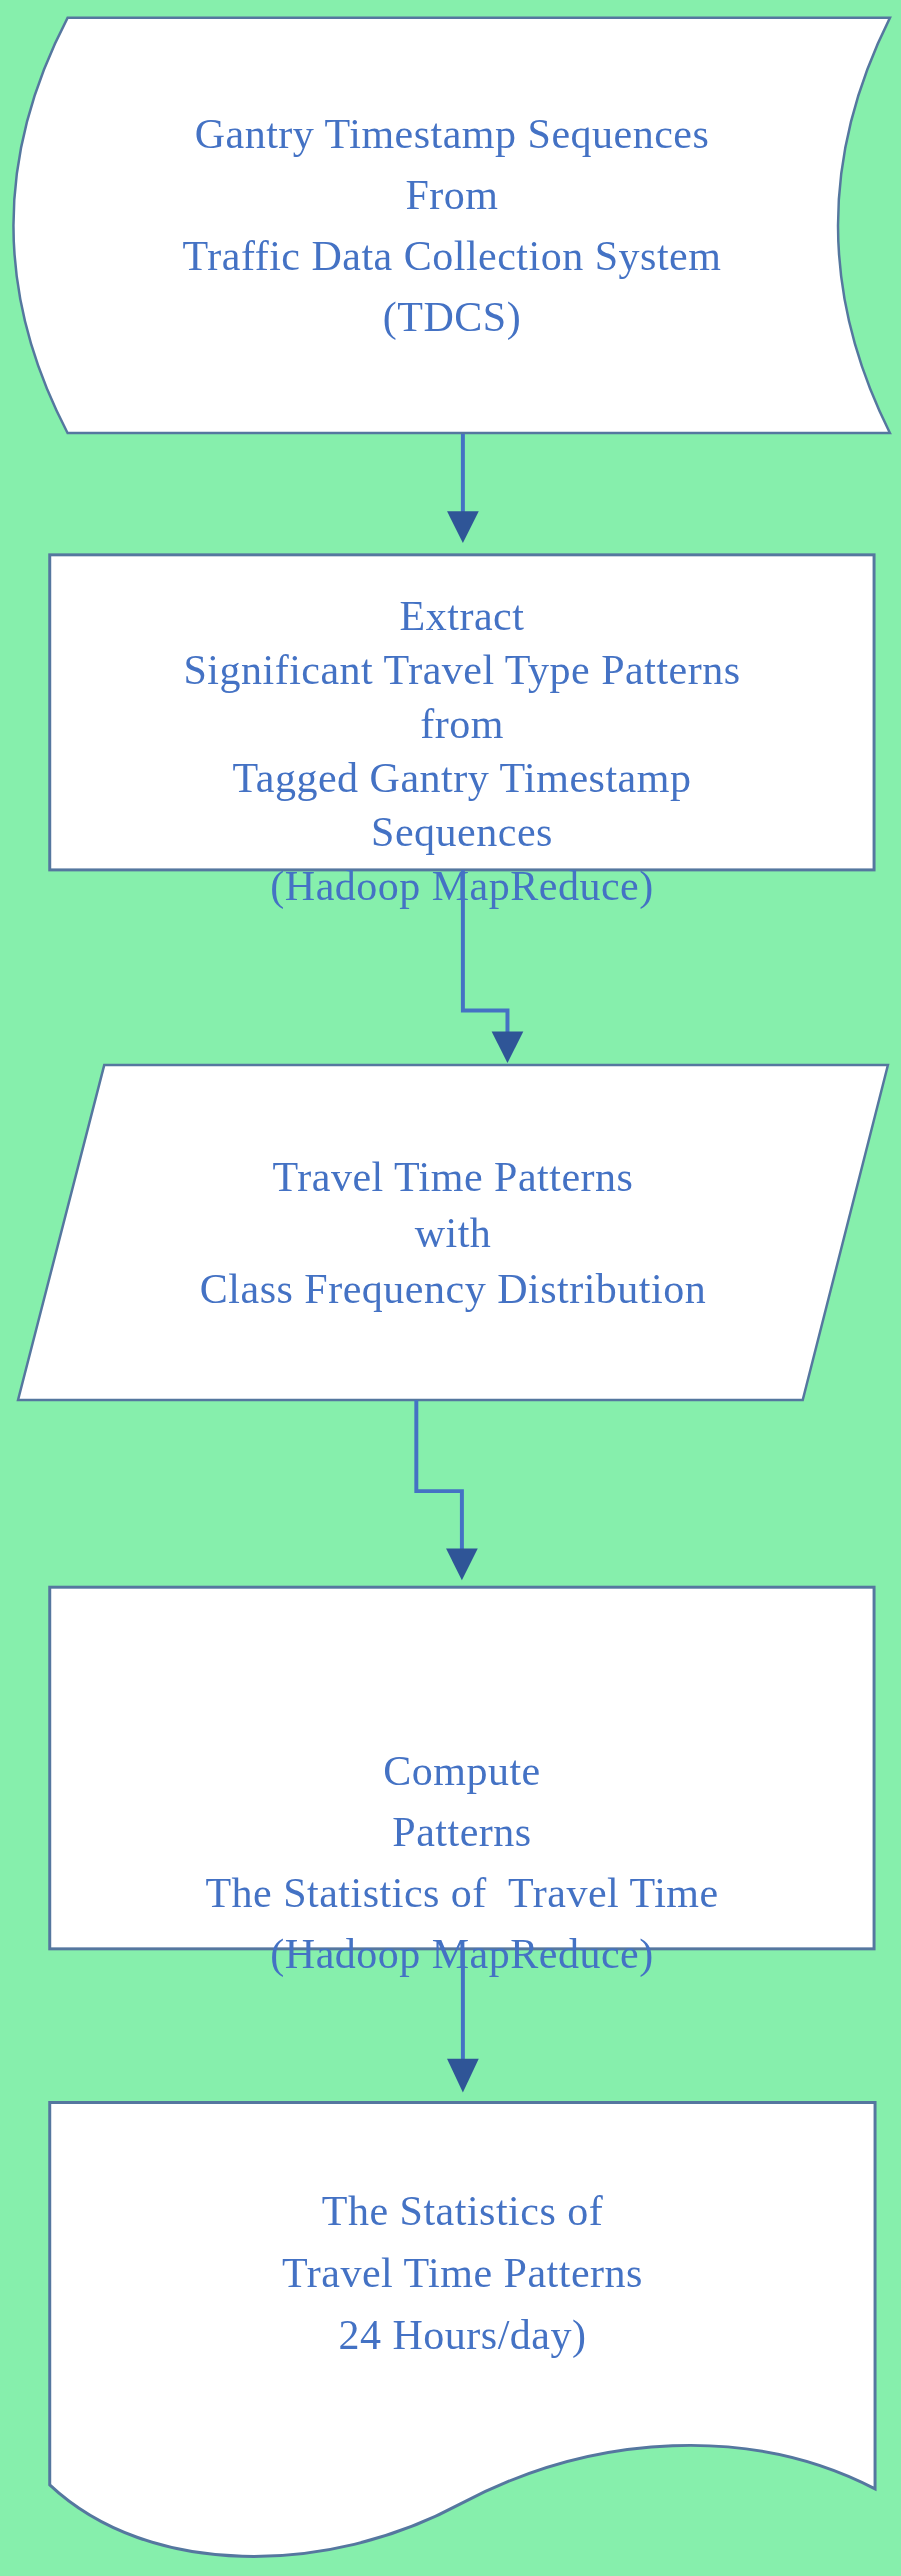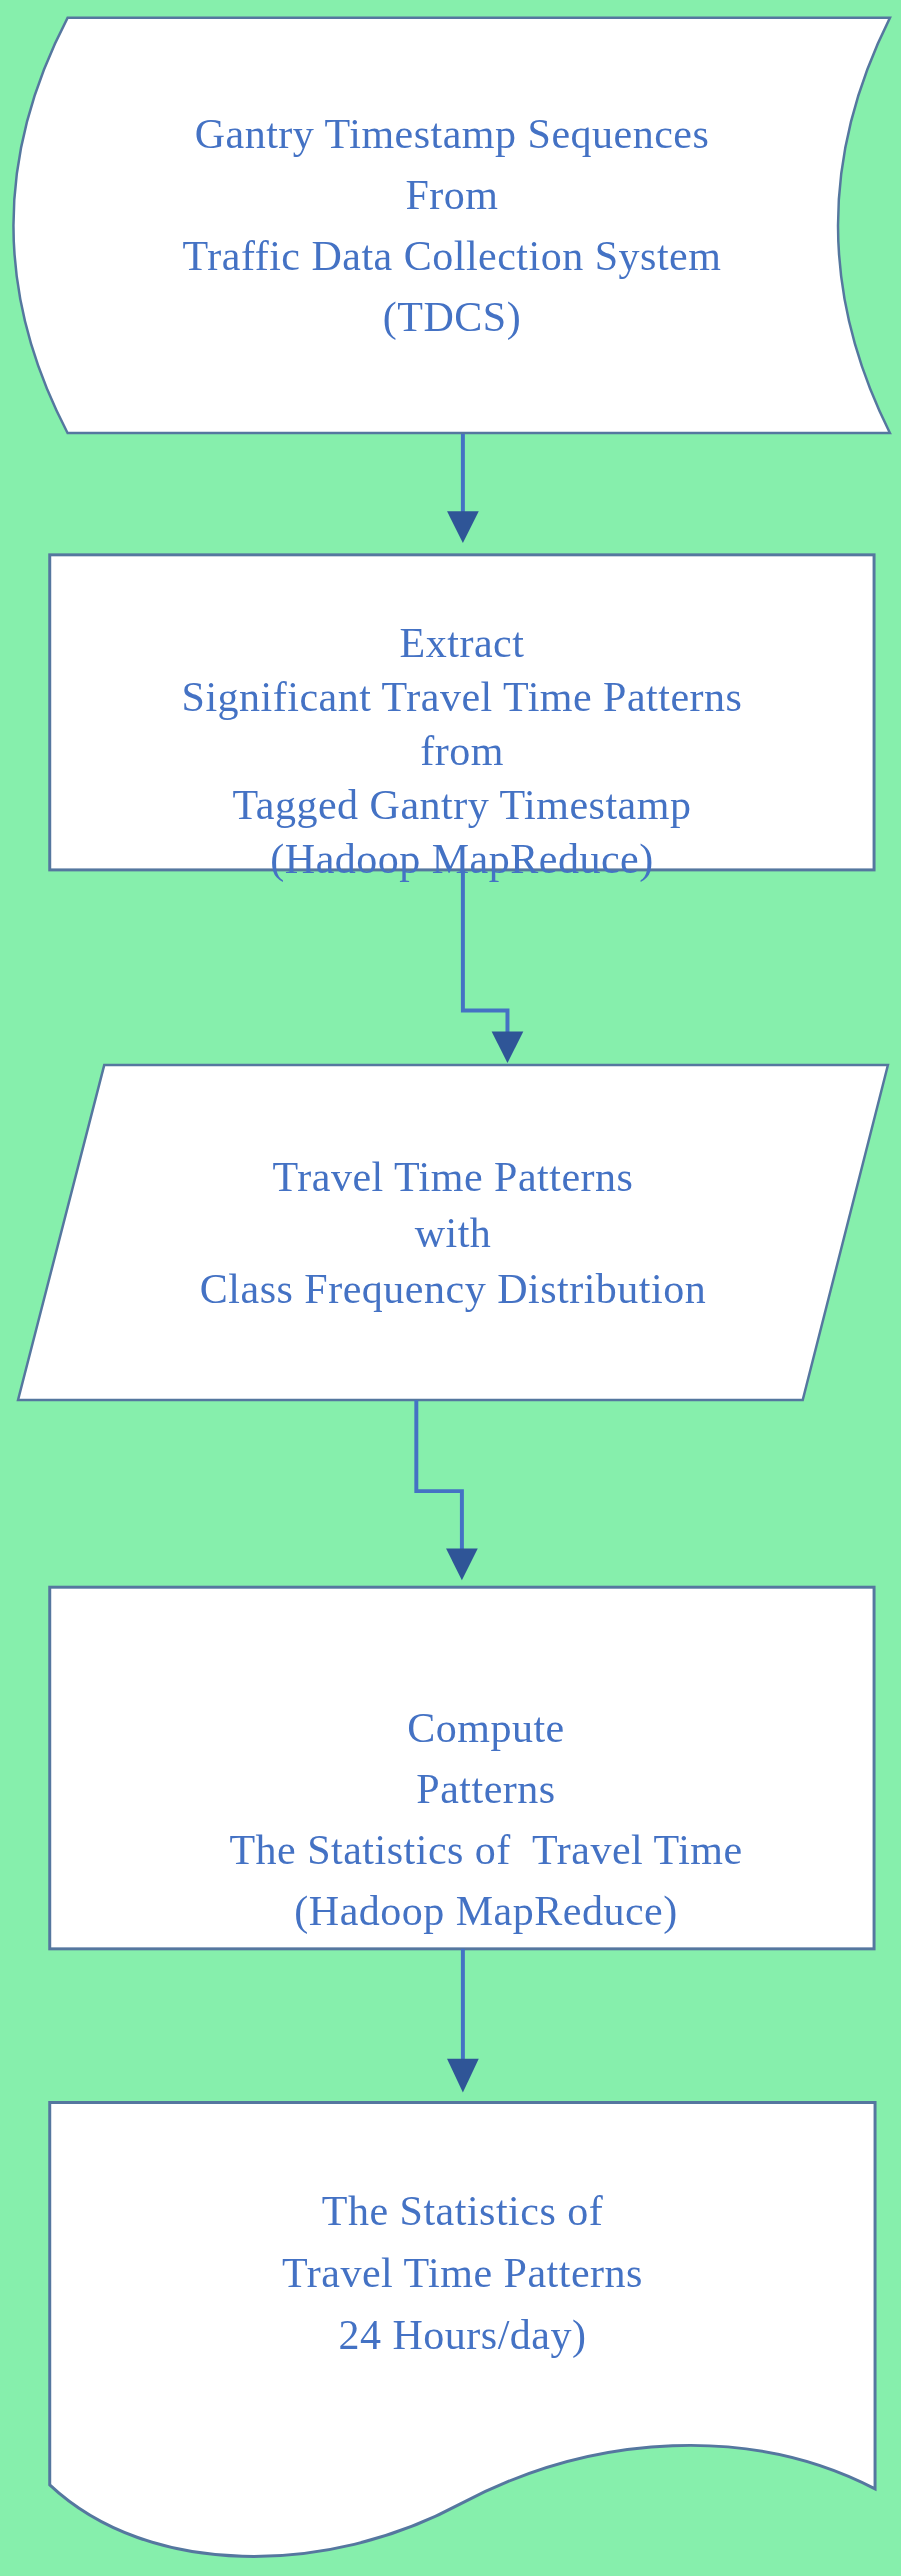--- a/index.html
+++ b/index.html
@@ -25,21 +25,21 @@
     align-items: center;
     text-align: center;
     color: #4472C4;
     font-size: 42px;
     letter-spacing: 0.5px;
   }
   .node-text .line { white-space: pre; }
   .t-source   { left: 14px;  top: 18px;   width: 876px; height: 415px; line-height: 61px; }
   .t-extract  { left: 50px;  top: 555px;  width: 824px; height: 391px; line-height: 54px; }
   .t-patterns { left: 18px;  top: 1065px; width: 870px; height: 335px; line-height: 56px; }
-  .t-compute  { left: 50px;  top: 1587px; width: 824px; height: 466px; line-height: 61px; padding-left: 24px; }
+  .t-compute  { left: 50px;  top: 1630px; width: 824px; height: 466px; line-height: 61px; }
   .t-output   { left: 50px;  top: 2102px; width: 825px; height: 341px; line-height: 62px; align-items: center; }
 </style>
 </head>
 <body>
 
 <div class="canvas">
 
   <svg class="layer" viewBox="0 0 910 2600">
 
     <path d="M 68 18 L 898 18 C 828 158, 828 297, 898 437 L 68 437 C -5 297, -5 158, 68 18 Z" fill="#ffffff" stroke="#55779f" stroke-width="2.5"></path>
@@ -67,23 +67,24 @@
 
   <div class="node-text t-source">
     <div class="line">Gantry Timestamp Sequences</div>
     <div class="line">From</div>
     <div class="line">Traffic Data Collection System</div>
     <div class="line">(TDCS)</div>
   </div>
 
   <div class="node-text t-extract">
     <div class="line">Extract</div>
-    <div class="line">Significant Travel Time Patterns</div>
+    <div class="line">Significant Travel Type Patterns</div>
     <div class="line">from</div>
     <div class="line">Tagged Gantry Timestamp</div>
+    <div class="line">Sequences</div>
     <div class="line">(Hadoop MapReduce)</div>
   </div>
 
   <div class="node-text t-patterns">
     <div class="line">Travel Time Patterns</div>
     <div class="line">with</div>
     <div class="line">Class Frequency Distribution</div>
   </div>
 
   <div class="node-text t-compute">

